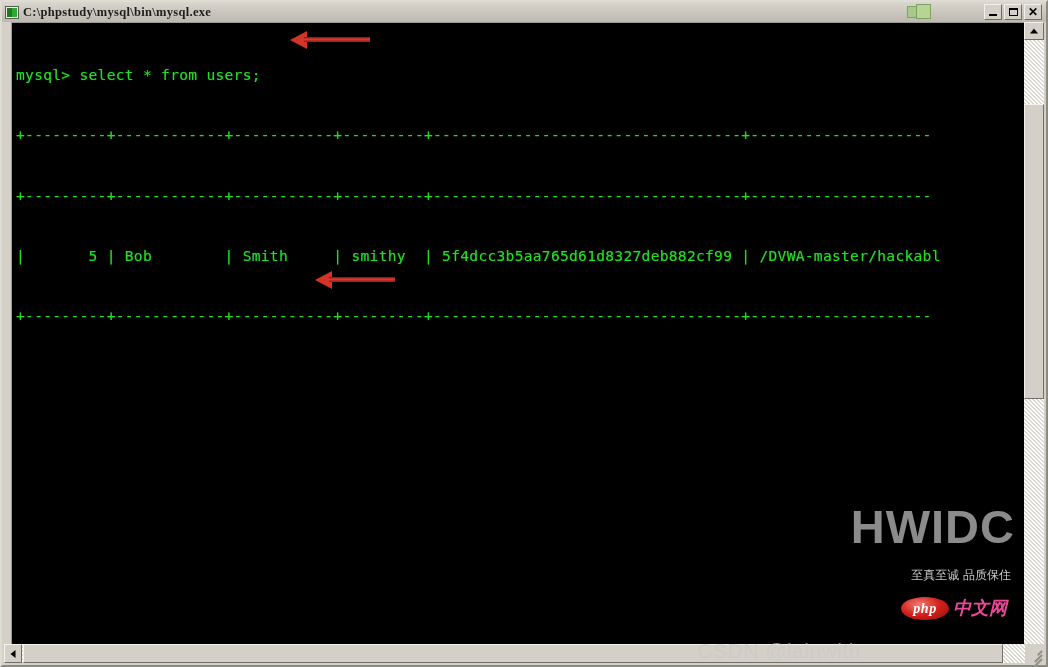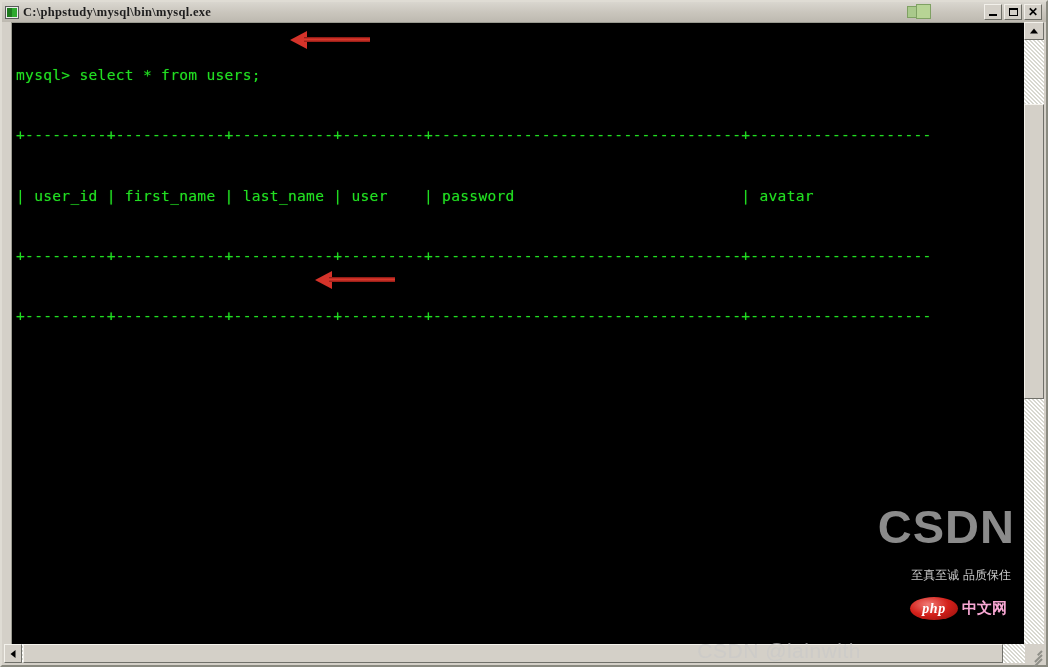--- a/index.html
+++ b/index.html
@@ -253,24 +253,25 @@
     font-family: "Liberation Serif", serif;
     font-style: italic;
     font-weight: bold;
     font-size: 14px;
     line-height: 23px;
     text-align: center;
     letter-spacing: 0.5px;
   }
   .wm-php .cn {
     font-family: "DejaVu Sans", sans-serif;
-    font-size: 15px;
+    font-size: 18px;
     font-weight: bold;
-    color: #f9a8d4;
+    color: #ec4899;
     white-space: nowrap;
+    font-style: italic;
   }
   .wm-csdn {
     position: absolute;
     right: 38px;
     bottom: 4px;
     font-family: "Liberation Sans", sans-serif;
     font-size: 21px;
     color: rgba(200, 200, 200, 0.62);
     letter-spacing: 0.5px;
     white-space: nowrap;
@@ -398,22 +399,22 @@
         <div class="win-btn">
           <span class="glyph-close">✕</span>
         </div>
       </div>
     </div>
 
     <div class="client">
       <div class="console">
         <div class="line">mysql&gt; select * from users;</div>
         <div class="line">+---------+------------+-----------+---------+----------------------------------+--------------------</div>
-        <div class="line">| user_id | first_name | last_name | user    | password                         | avatar             </div>
         <div class="line">+---------+------------+-----------+---------+----------------------------------+--------------------</div>
+        <div class="line">|       5 | Bob        | Smith     | smithy  | 5f4dcc3b5aa765d61d8327deb882cf99 | /DVWA-master/hackabl</div>
         <div class="line">+---------+------------+-----------+---------+----------------------------------+--------------------</div>
         
         
         
         
         
         
         
         
         
@@ -433,21 +434,21 @@
 
       <div class="arrow" style="left:278px; top:12px; width:80px;">
         <span class="head"></span>
         <span class="shaft" style="width:66px;"></span>
       </div>
       <div class="arrow" style="left:303px; top:252px; width:80px;">
         <span class="head"></span>
         <span class="shaft" style="width:66px;"></span>
       </div>
 
-      <div class="wm-hwidc">CSDN</div>
+      <div class="wm-hwidc">HWIDC</div>
       <div class="wm-slogan">至真至诚 品质保住</div>
       <div class="wm-php">
         <span class="ellipse">php</span>
         <span class="cn">中文网</span>
       </div>
     </div>
 
     <div class="vscroll">
       <div class="sb-btn">
         <span class="tri tri-up"></span>

